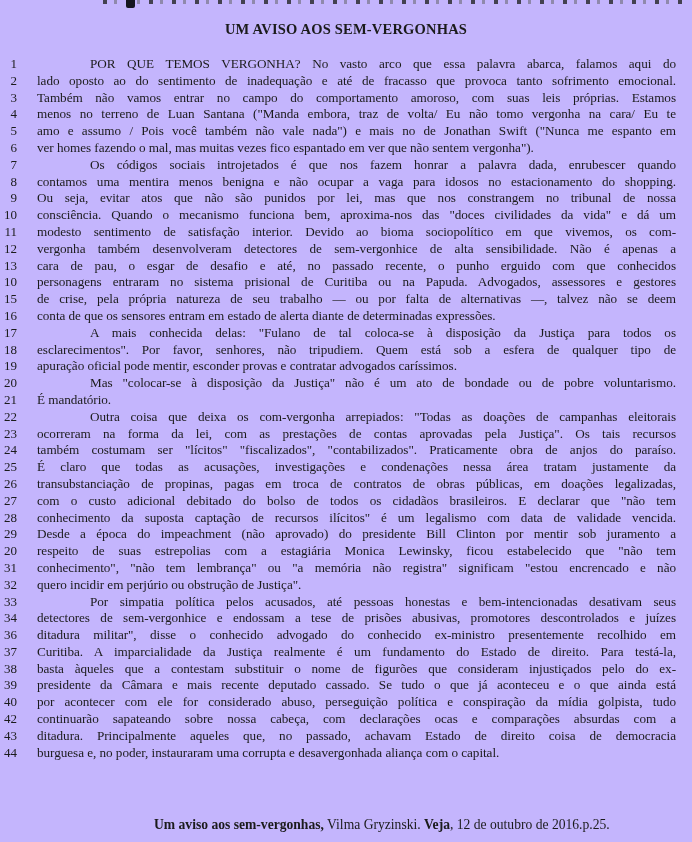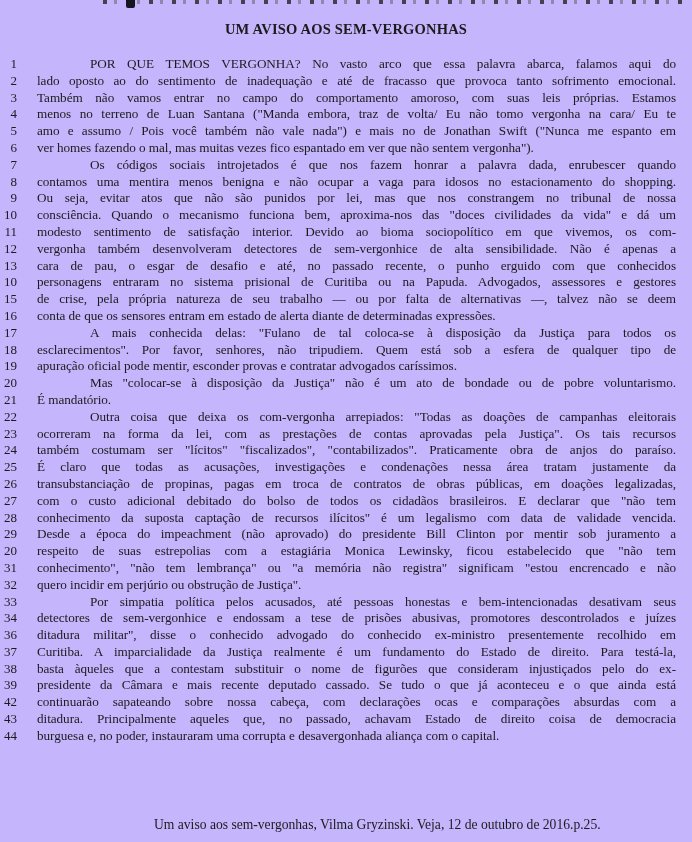--- a/index.html
+++ b/index.html
@@ -63,21 +63,21 @@
   }
   .row[data-mods~="end"] .lt { text-align-last: left; }
   .row[data-mods~="indent"] .lt { text-indent: 53px; }
   .source {
     position: absolute;
     top: 816px; left: 154px;
     font-size: 13.6px;
     line-height: 17px;
     white-space: pre;
   }
-  .b { font-weight: normal; }
+  .b { font-weight: bold; }
 </style>
 </head>
 <body>
 
 <div class="page">
 
   <div class="remnant"></div>
   <div class="remnant-mark"></div>
 
   <h1 class="title">UM AVISO AOS SEM-VERGONHAS</h1>
@@ -268,20 +268,24 @@
       <div class="row" data-mods="">
         <div class="ln">38</div>
         <div class="lt">basta àqueles que a contestam substituir o nome de figurões que consideram injustiçados pelo do ex-</div>
       </div>
 
       <div class="row" data-mods="">
         <div class="ln">39</div>
         <div class="lt">presidente da Câmara e mais recente deputado cassado. Se tudo o que já aconteceu e o que ainda está</div>
       </div>
 
+      <div class="row" data-mods="">
+        <div class="ln">40</div>
+        <div class="lt">por acontecer com ele for considerado abuso, perseguição política e conspiração da mídia golpista, tudo</div>
+      </div>
 
 
       <div class="row" data-mods="">
         <div class="ln">42</div>
         <div class="lt">continuarão sapateando sobre nossa cabeça, com declarações ocas e comparações absurdas com a</div>
       </div>
 
       <div class="row" data-mods="">
         <div class="ln">43</div>
         <div class="lt">ditadura. Principalmente aqueles que, no passado, achavam Estado de direito coisa de democracia</div>

